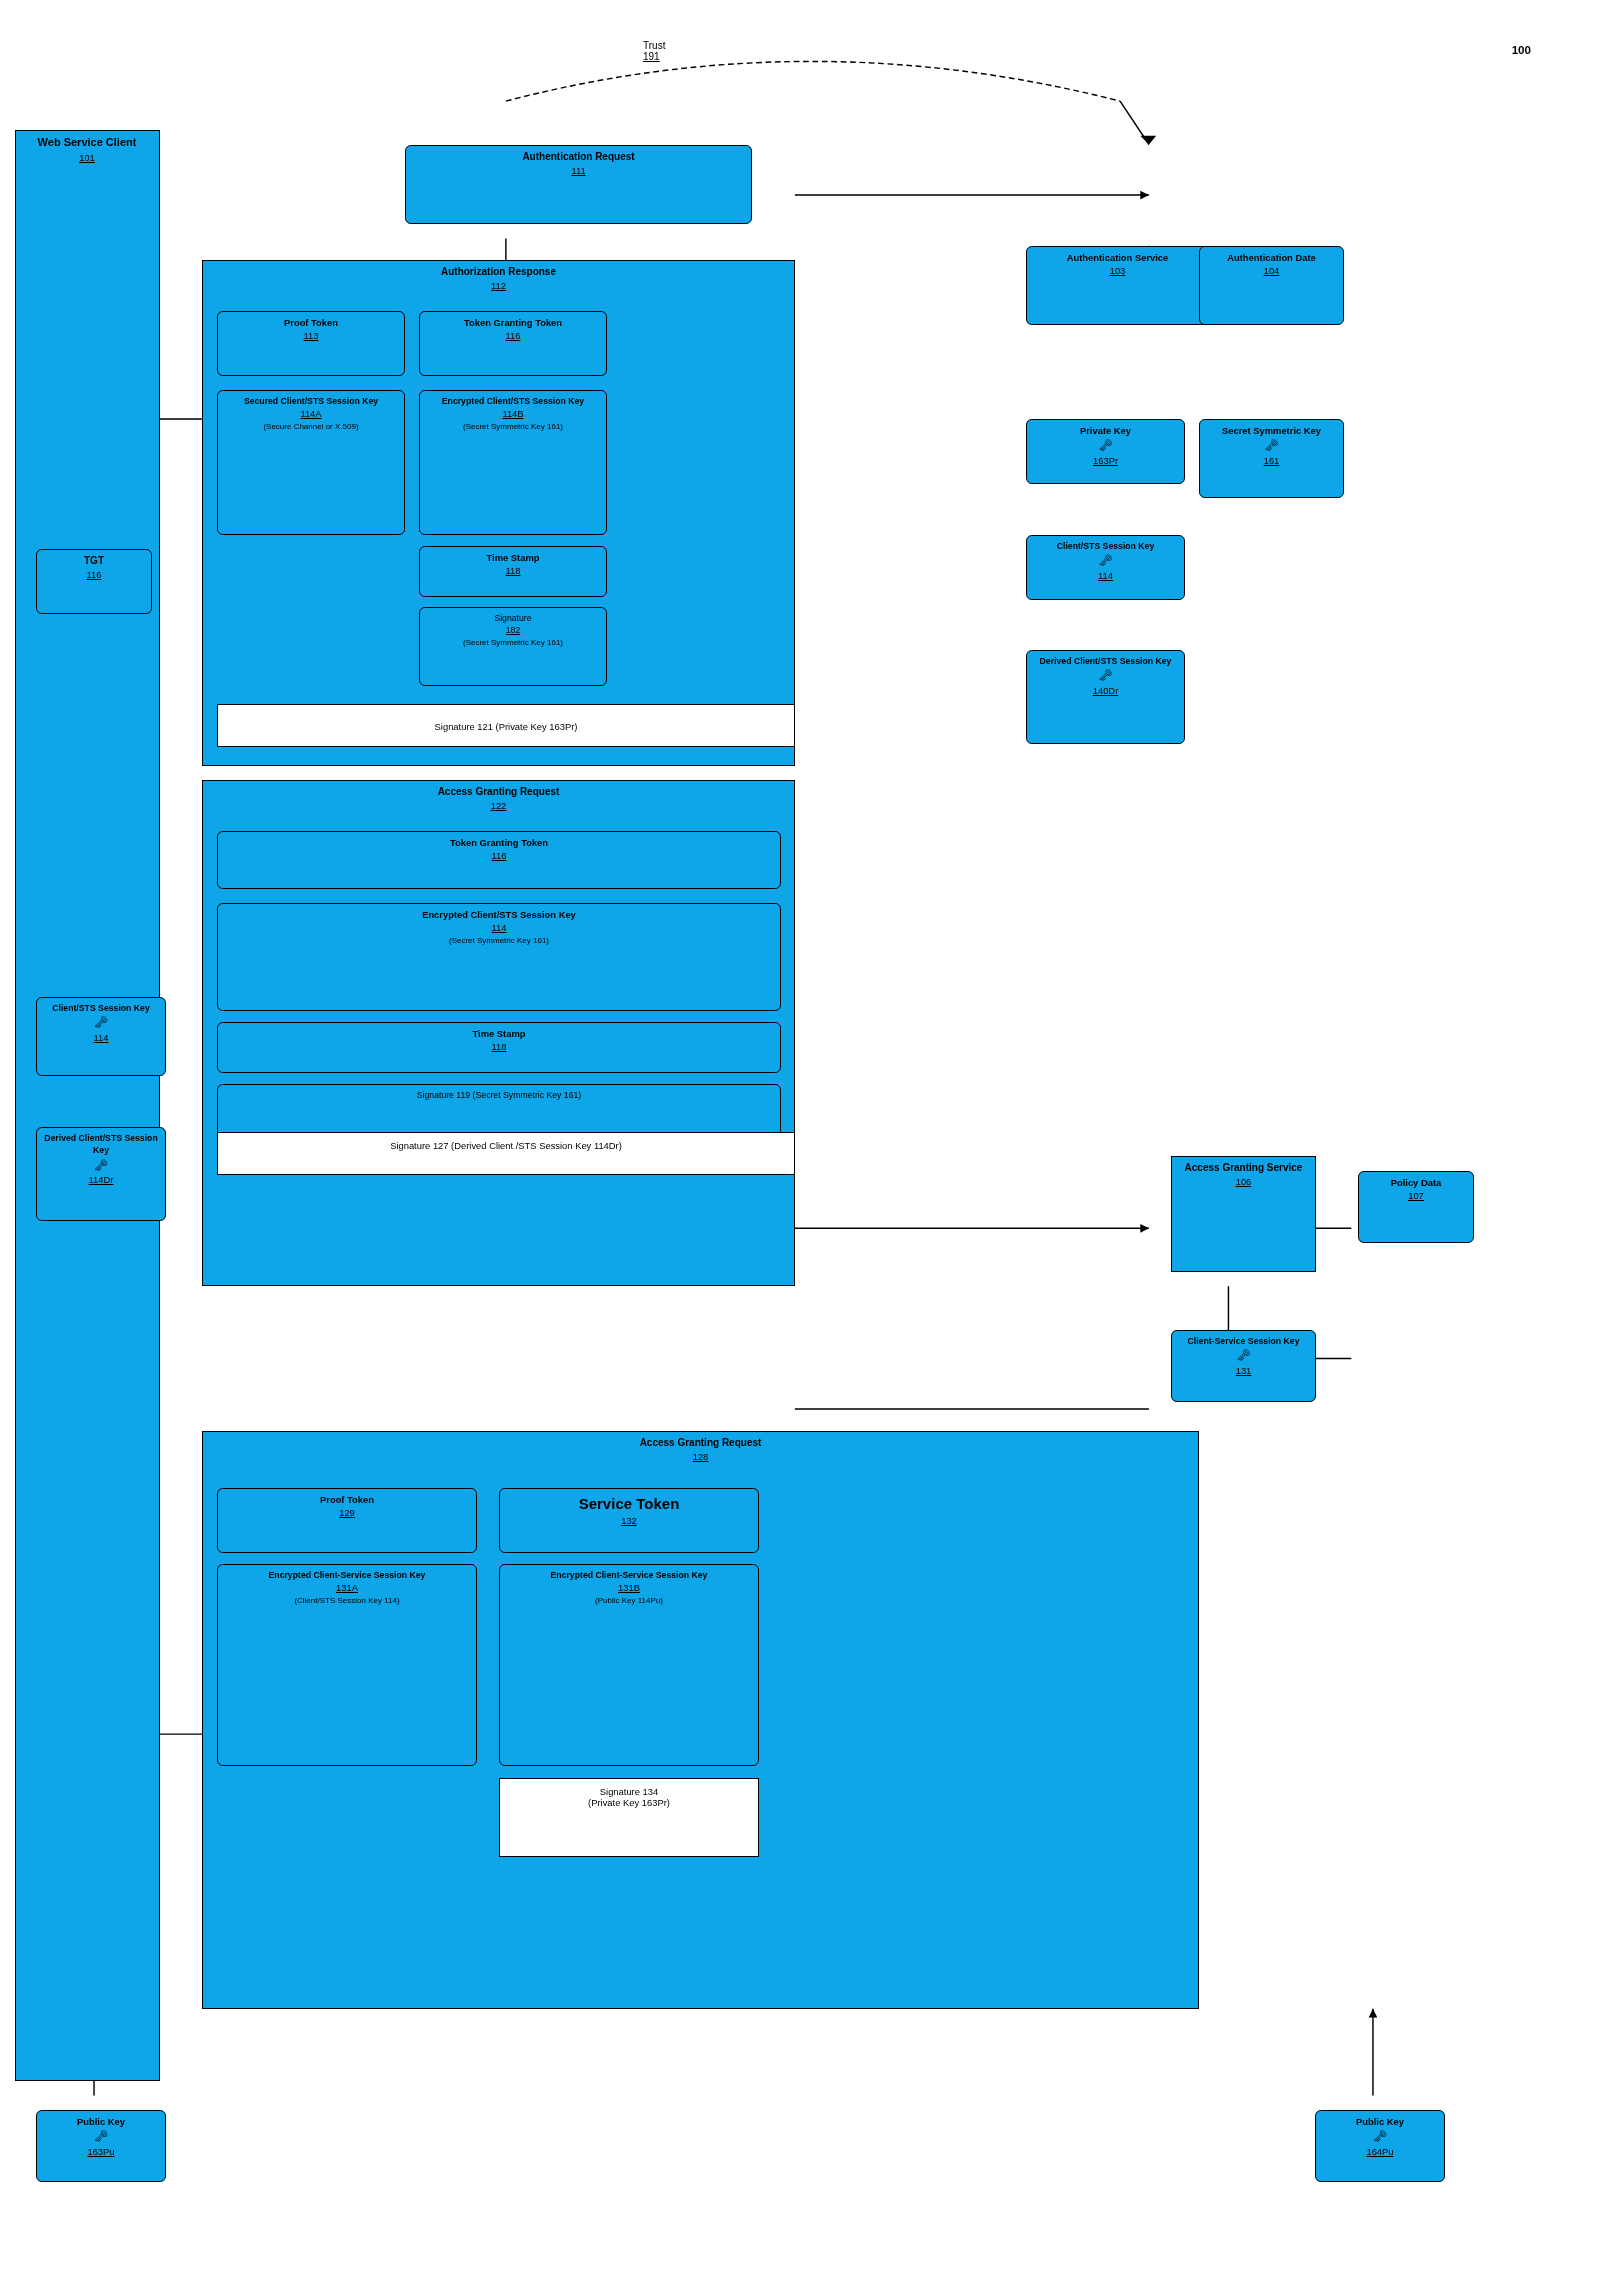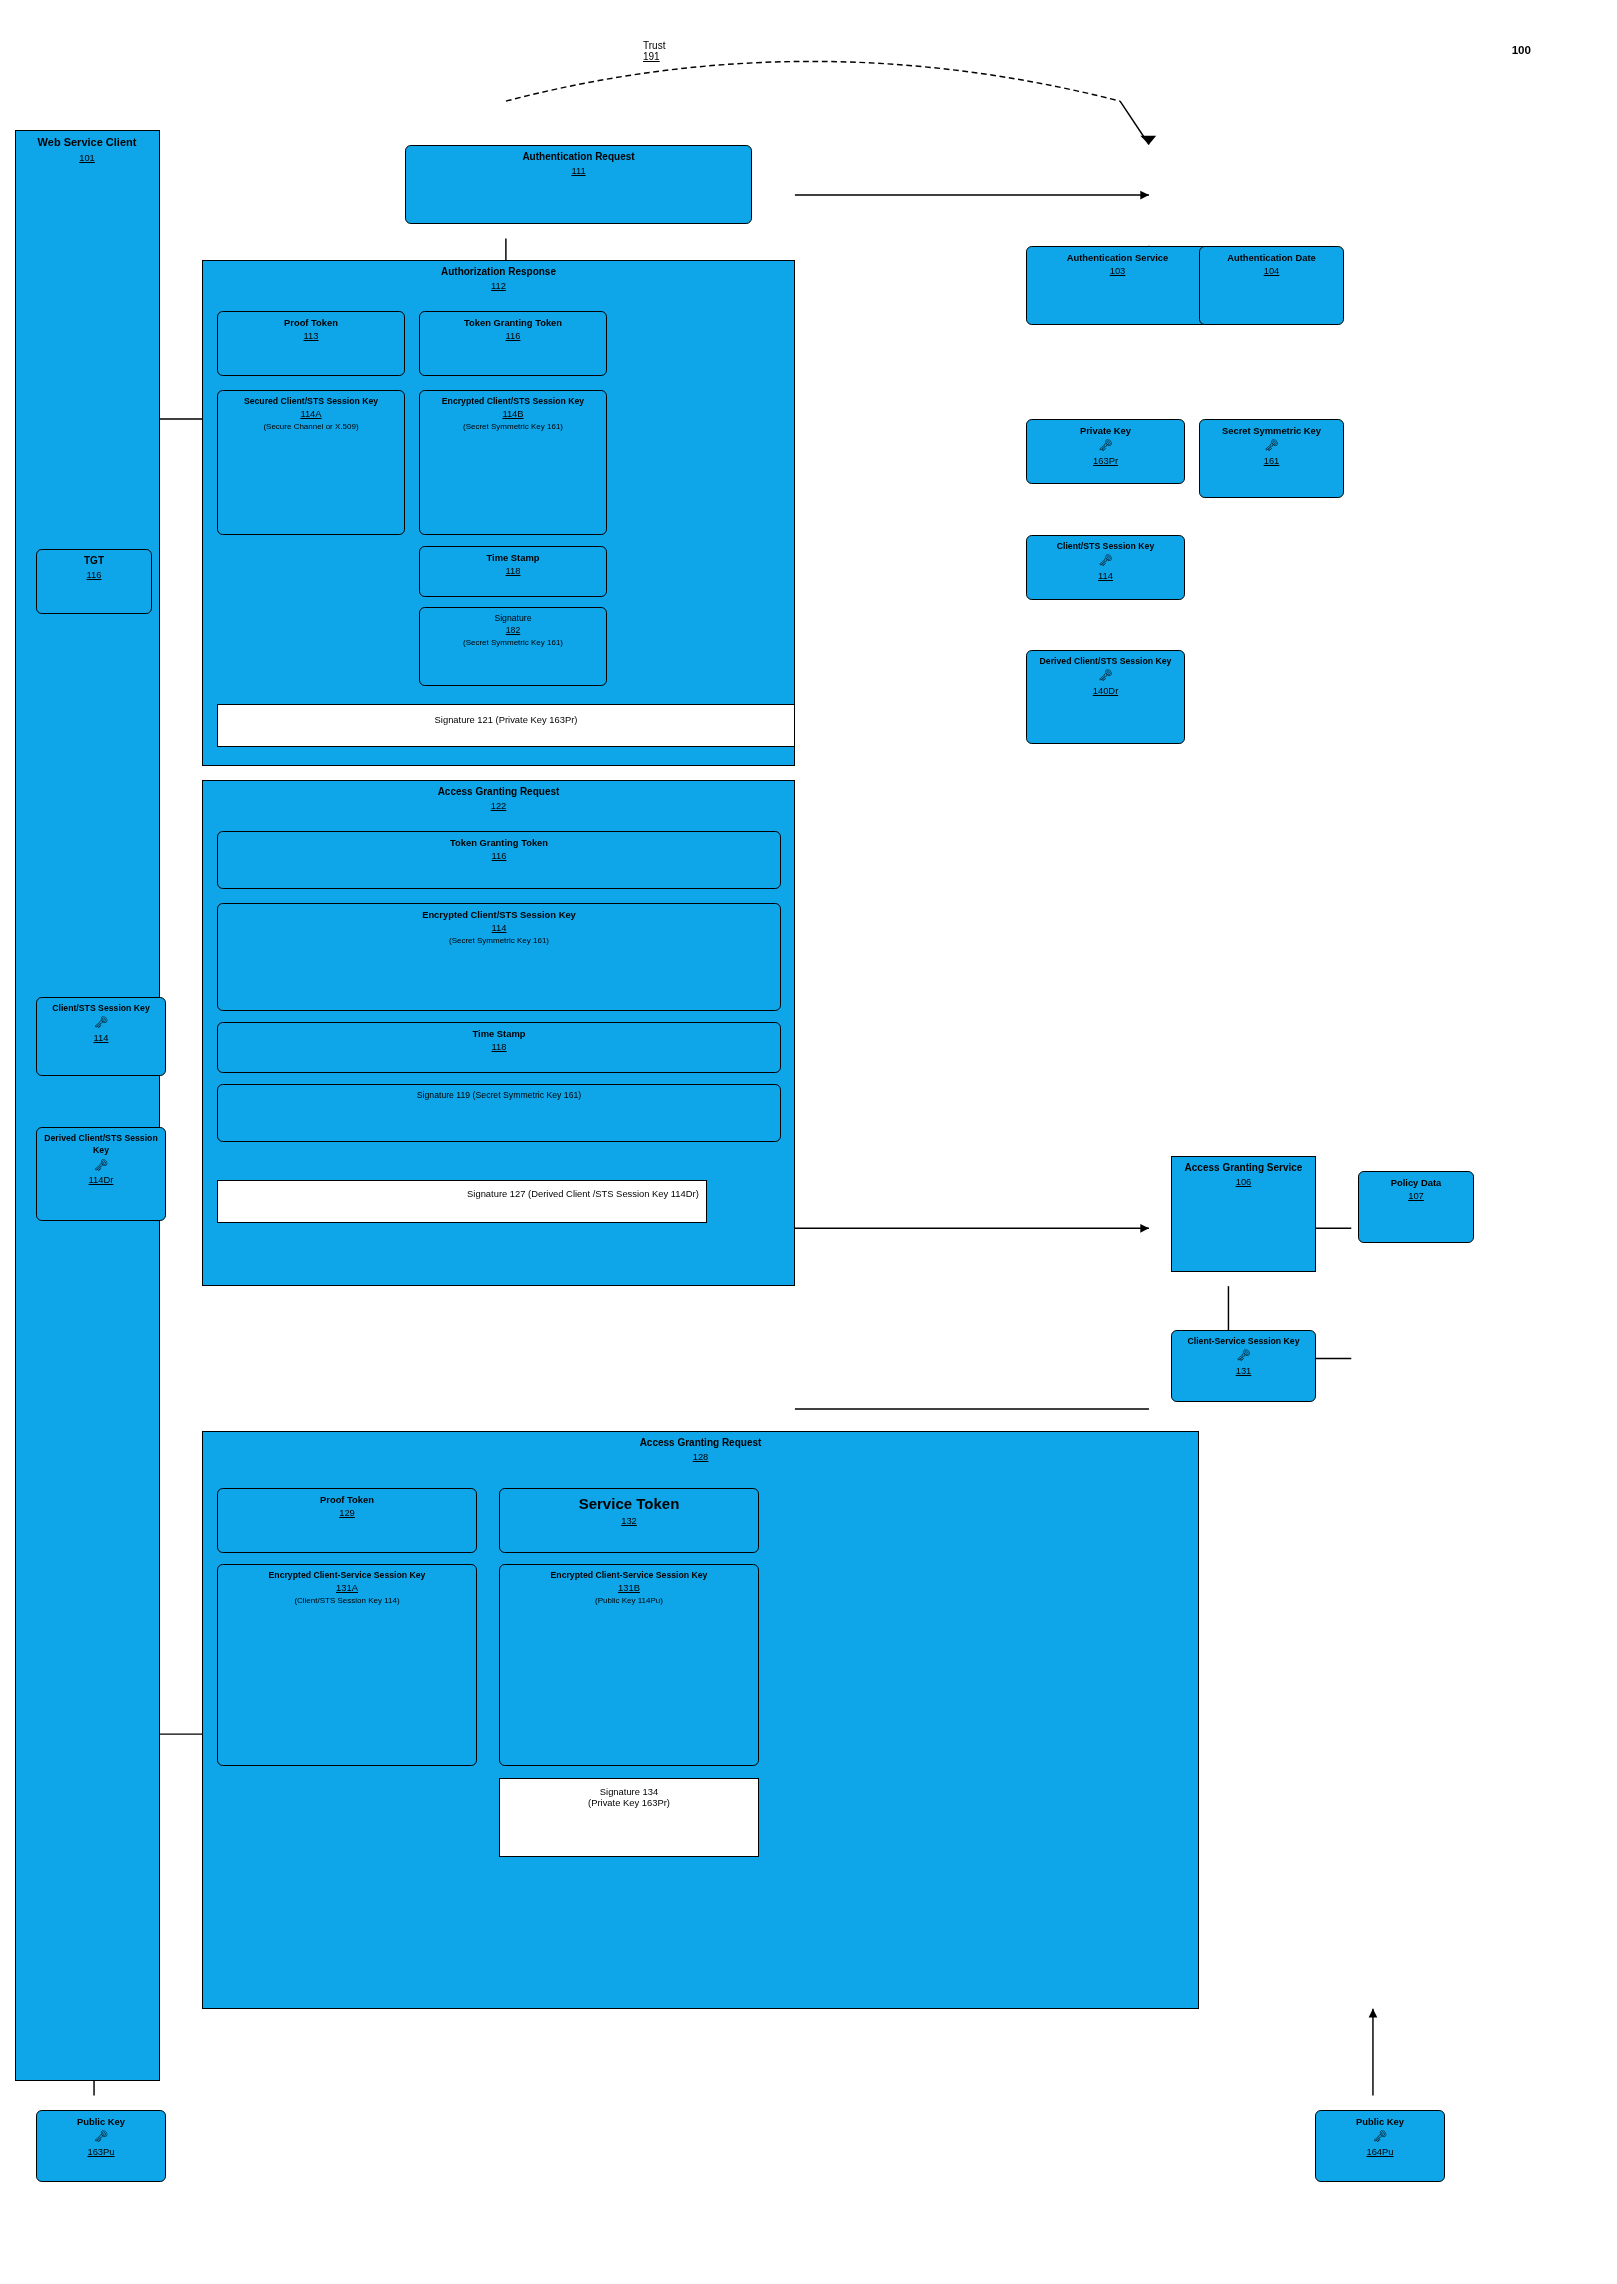--- a/index.html
+++ b/index.html
@@ -185,21 +185,21 @@
     <div style="font-weight:bold; font-size:9.4px;">Time Stamp</div>
     <div class="underline">118</div>
   </div>
 
   <div class="box box-rounded" style="left:419px; top:607px; width:188px; height:79px;">
     <div style="font-size:8.7px;">Signature</div>
     <div class="underline" style="font-size:8.7px;">182</div>
     <div style="font-size:8px;">(Secret Symmetric Key 161)</div>
   </div>
 
-  <div style="position:absolute; left:217px; top:704px; width:578px; height:43px; border:0.7px solid #000; background:#fff; text-align:center; padding:9px; font-size:9.4px;">
+  <div style="position:absolute; left:217px; top:704px; width:578px; height:43px; border:0.7px solid #000; background:#fff; text-align:center; padding:16px; font-size:9.4px;">
     <span>Signature 121 (Private Key 163Pr)</span>
   </div>
 
   <div class="box box-rounded" style="left:36px; top:549px; width:116px; height:65px;">
     <div style="font-weight:bold; font-size:10px;">TGT</div>
     <div class="underline">116</div>
   </div>
 
   <div class="box box-rounded" style="left:36px; top:997px; width:130px; height:79px;">
     <div style="font-weight:bold; font-size:8.7px;">Client/STS Session Key</div>
@@ -231,21 +231,21 @@
 
   <div class="box box-rounded" style="left:217px; top:1022px; width:564px; height:51px;">
     <div style="font-weight:bold; font-size:9.4px;">Time Stamp</div>
     <div class="underline">118</div>
   </div>
 
   <div class="box box-rounded" style="left:217px; top:1084px; width:564px; height:58px;">
     <div style="font-size:8.7px;">Signature 119 (Secret Symmetric Key 161)</div>
   </div>
 
-  <div style="position:absolute; left:217px; top:1180px; width:490px; height:43px; border:0.7px solid #000; background:#fff; text-align:right; padding:7.2px; font-size:9.4px;">
+  <div style="position:absolute; left:217px; top:1132px; width:578px; height:43px; border:0.7px solid #000; background:#fff; text-align:center; padding:7.2px; font-size:9.4px;">
     <span>Signature 127 (Derived Client /STS Session Key 114Dr)</span>
   </div>
 
   <div class="box" style="left:1171px; top:1156px; width:145px; height:116px;">
     <div style="font-weight:bold; font-size:10px;">Access Granting Service</div>
     <div class="underline">106</div>
   </div>
 
   <div class="box box-rounded" style="left:1358px; top:1171px; width:116px; height:72px;">
     <div style="font-weight:bold; font-size:9.4px;">Policy Data</div>

